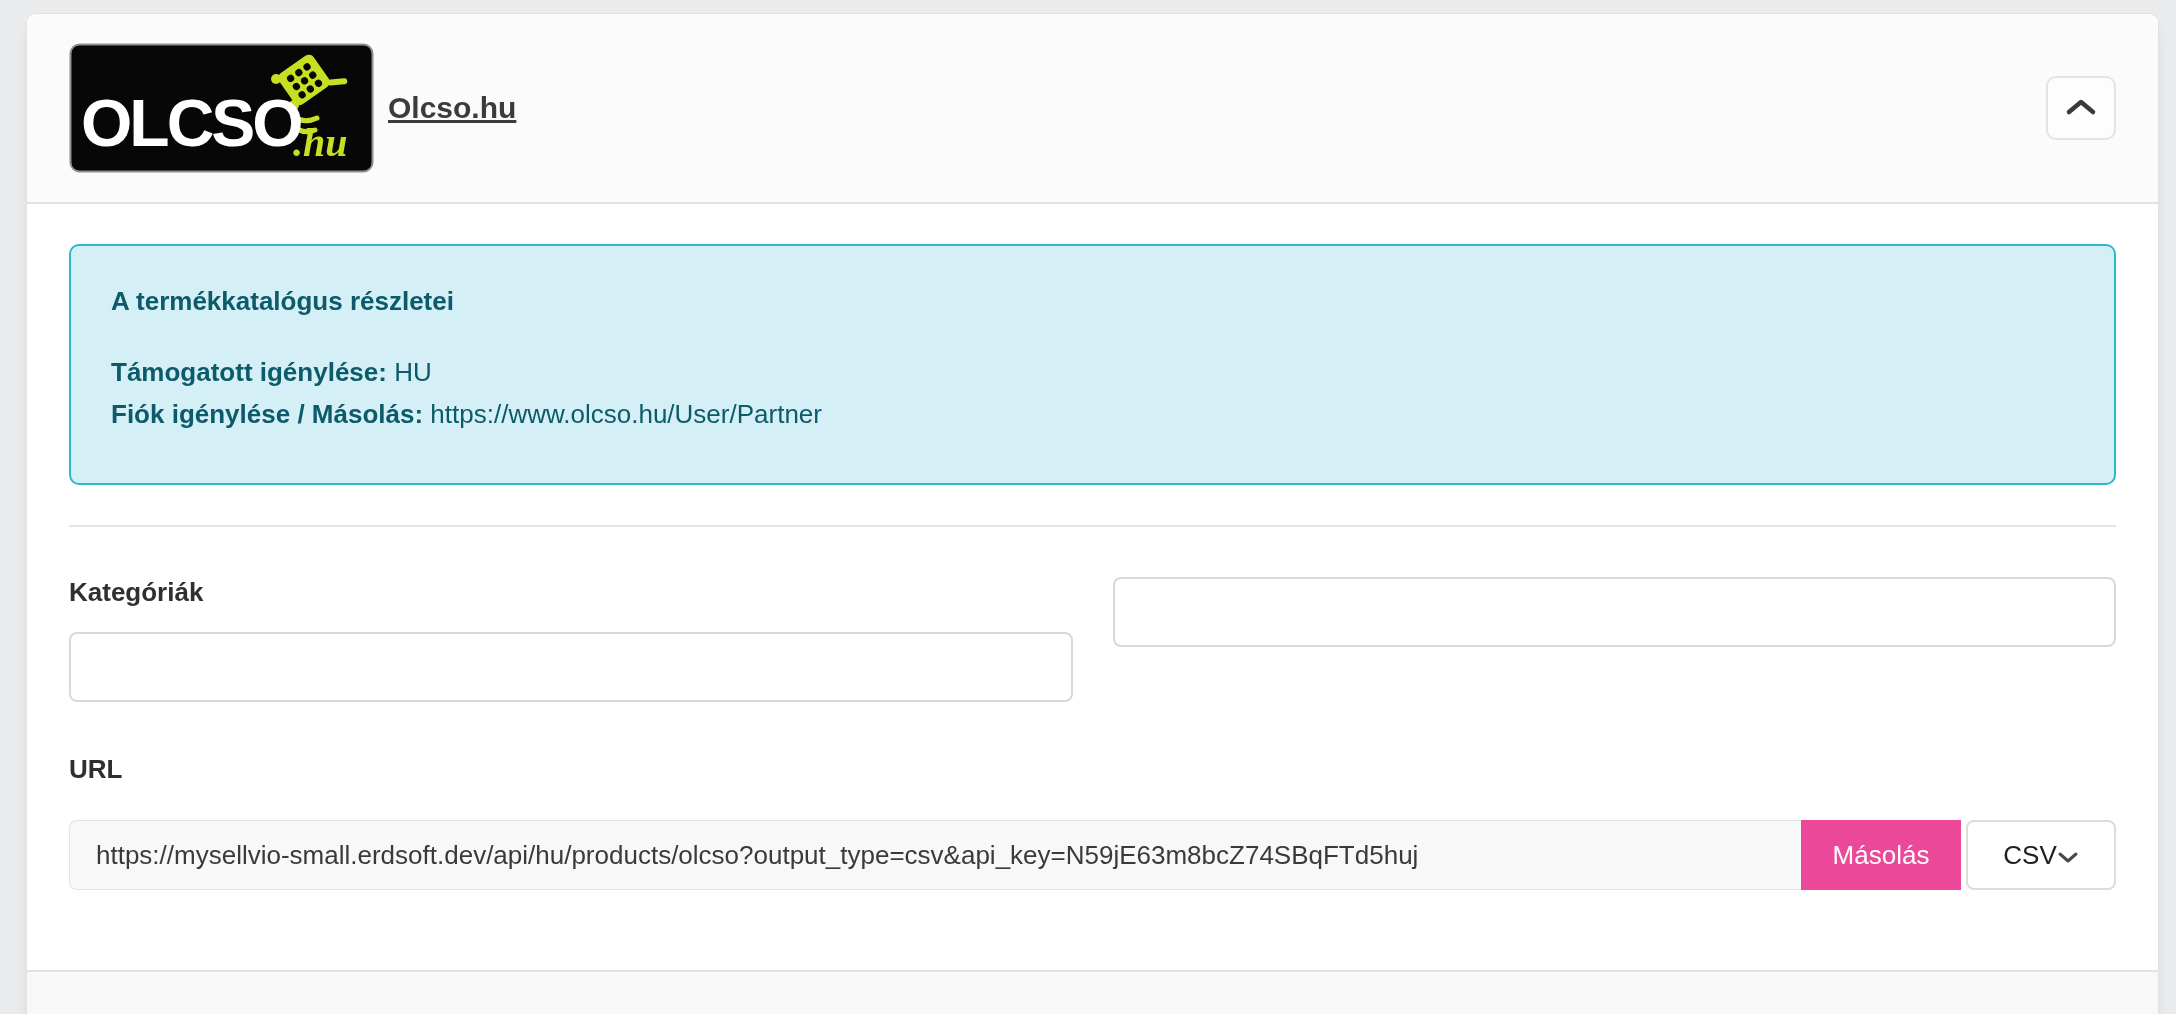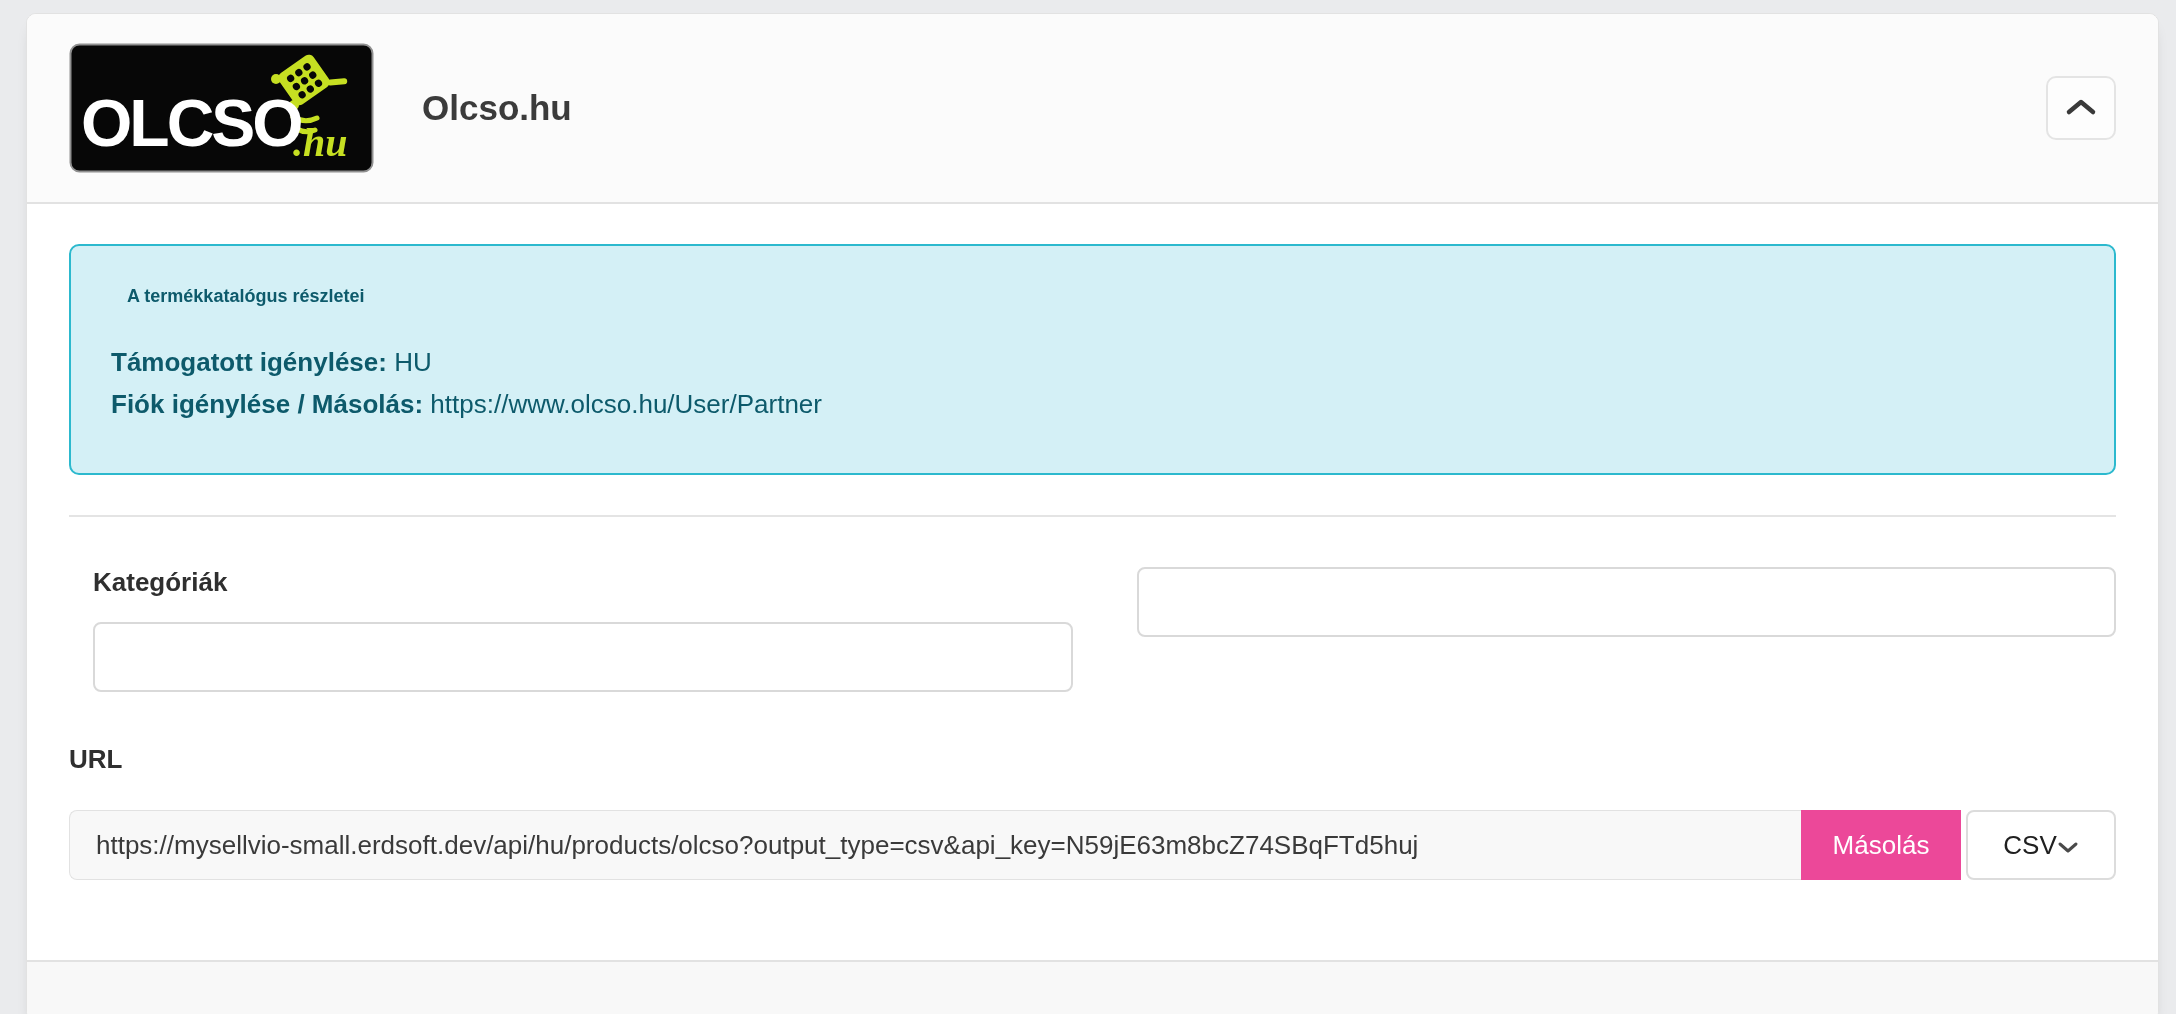--- a/index.html
+++ b/index.html
@@ -26,24 +26,25 @@
   .card-header {
     display: flex;
     align-items: center;
     background: #fbfbfb;
     padding: 29px 42px;
     border-bottom: 2px solid #e2e2e2;
   }
   .logo-box { width: 305px; height: 130px; flex: 0 0 auto; }
   .logo-box svg { display: block; }
   .card-title {
-    font-size: 35px;
+    font-size: 30px;
     font-weight: bold;
     color: #3b3b3b;
-    margin-left: 48px;
+    margin-left: 14px;
+    text-decoration: underline;
   }
   .collapse-btn {
     margin-left: auto;
     width: 70px;
     height: 64px;
     background: #fdfdfd;
     border: 2px solid #e4e4e4;
     border-radius: 10px;
     display: flex;
     align-items: center;
@@ -53,33 +54,33 @@
   }
   .card-body { padding: 40px 42px 80px 42px; }
   .info-box {
     border: 2px solid #2cb9ce;
     background: #d4f0f6;
     border-radius: 10px;
     padding: 40px 40px 48px 40px;
     color: #0d5a6b;
   }
   .info-heading {
-    font-size: 18px;
+    font-size: 26px;
     font-weight: bold;
-    margin: 0 0 34px 16px;
+    margin: 0 0 34px 0;
   }
   .info-line { font-size: 26px; line-height: 42px; }
   .info-line .lbl { font-weight: bold; }
   .divider {
     border: none;
     border-top: 2px solid #e4e4e4;
     margin: 40px 0 50px 0;
   }
   .form-row { display: flex; gap: 40px; }
-  .form-field { flex: 1; min-width: 0; margin-left: 24px; }
+  .form-field { flex: 1; min-width: 0; }
   .field-label {
     display: block;
     font-size: 26px;
     font-weight: bold;
     color: #2f2f2f;
     margin-bottom: 24px;
   }
   .text-input {
     width: 100%;
     height: 70px;

